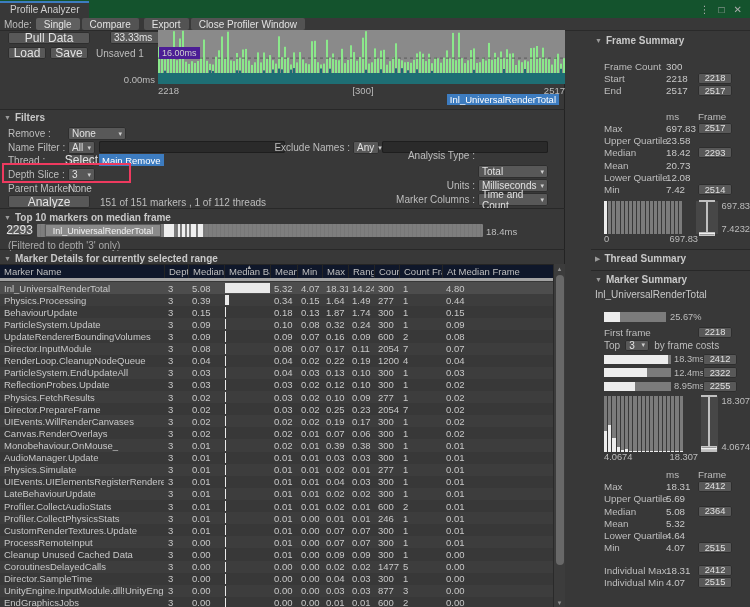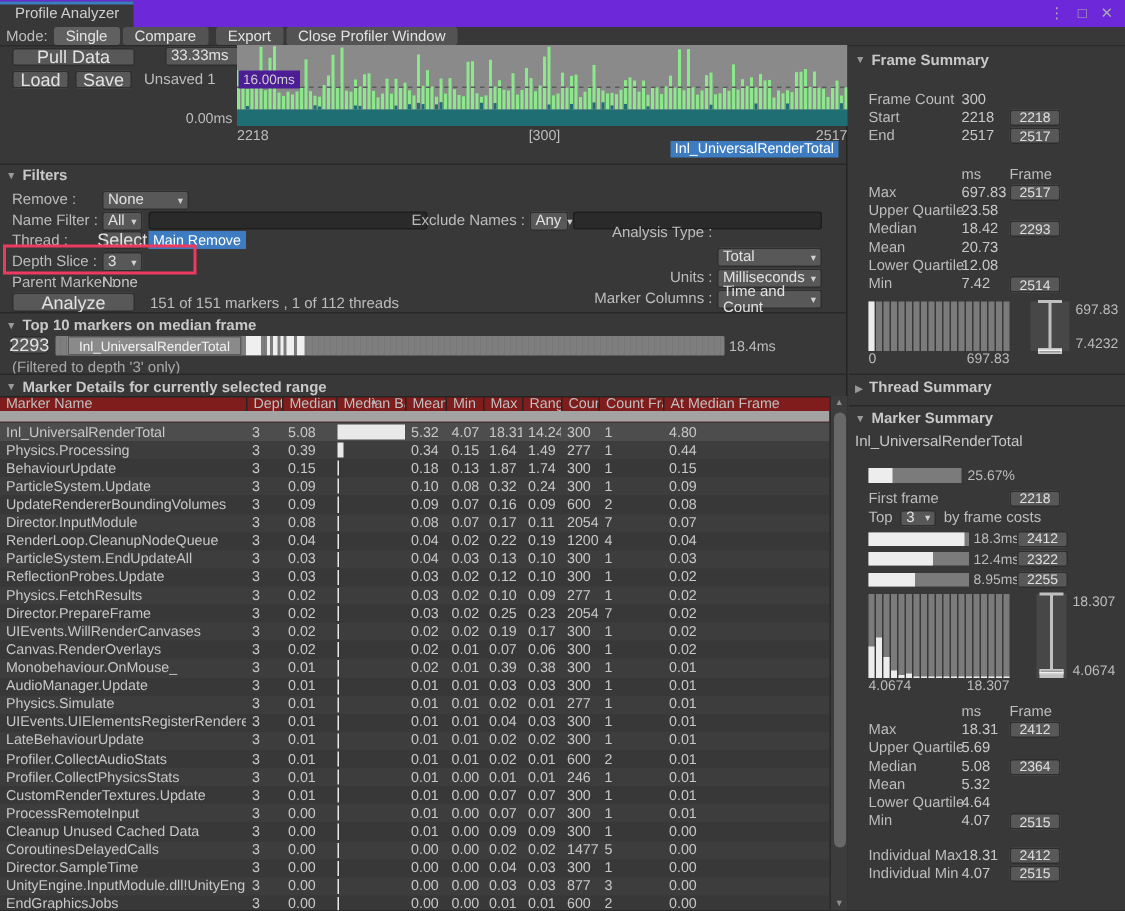--- a/index.html
+++ b/index.html
@@ -1,19 +1,19 @@
 <!DOCTYPE html>
 <html><head>
 <meta charset="utf-8">
 <style>
   html,body{margin:0;padding:0;background:#222;}
   *{box-sizing:border-box;font-family:"Liberation Sans",sans-serif;}
   .app{position:relative;width:750px;height:607px;background:#383838;overflow:hidden;color:#C8C8C8;font-size:10px;}
   
-  .tabbar{position:absolute;left:0;top:0;width:750px;height:18px;background:#6d28d9;display:flex;align-items:flex-end;}
+  .tabbar{position:absolute;left:0;top:0;width:750px;height:18px;background:#14532d;display:flex;align-items:flex-end;}
   .tab{position:relative;height:17px;background:#383838;padding:0 10px;display:flex;align-items:center;color:#CFCFCF;font-size:10px;}
   .tab::before{content:"";position:absolute;left:0;top:0;right:0;height:2px;background:#3D7CC0;}
   .winicons{margin-left:auto;display:flex;align-items:center;gap:9px;padding-right:8px;color:#ABABAB;font-size:10px;height:100%;}
   .winicons span{cursor:default;}
   
   .toolbar{position:absolute;left:0;top:18px;width:750px;height:13px;background:#383838;border-bottom:1px solid #2A2A2A;display:flex;align-items:center;gap:2px;padding-left:4px;}
   .toolbar .lbl{color:#BDBDBD;margin-right:2px;}
   .tbtn{height:12px;background:#535353;color:#E2E2E2;display:flex;align-items:center;padding:0 8px;border-radius:2px;font-size:10px;}
   .tbtn.active{background:#606060;}
   
@@ -32,36 +32,36 @@
   .tooltip{position:absolute;background:#4c1d95;color:#CFCFCF;font-size:9px;padding:1px 3px;}
   .filters{position:absolute;left:0;top:78px;width:565px;height:99px;border-top:1px solid #282828;}
   .flabel{color:#BDBDBD;}
   .redbox{position:absolute;border:2px solid #EE3A5F;pointer-events:none;z-index:6;}
   .top10{position:absolute;left:0;top:177px;width:565px;height:41px;border-top:1px solid #282828;}
   .t10bar{position:absolute;height:13px;background:repeating-linear-gradient(90deg,#7E7E7E 0 3px,#777 3px 4px);border-radius:1px;overflow:hidden;}
   .t10seg{position:absolute;top:0;height:100%;}
   .details{position:absolute;left:0;top:218px;width:565px;height:358px;border-top:1px solid #282828;}
   
   .tgrid{display:grid;grid-template-columns:164px 24px 36px 46px 27px 25px 26px 26px 25px 43px 1fr;width:553px;}
-  .thead{height:17px;background:#7f1d1d;border-top:1px solid #242424;border-bottom:7px solid #a3a3a3;}
+  .thead{height:17px;background:#0f172a;border-top:1px solid #242424;border-bottom:3px solid #a3a3a3;}
   .thcell{display:flex;align-items:center;padding-left:4px;color:#BFBFBF;font-size:9.5px;border-left:1px solid #242424;position:relative;white-space:nowrap;overflow:hidden;}
   .thcell:first-child{border-left:none;}
   .sortmark{position:absolute;top:-2px;left:50%;font-size:7px;color:#AFAFAF;}
   .trow{height:12.11px;}
   .trow>div{display:flex;align-items:center;padding-left:4px;font-size:9.5px;color:#C8C8C8;white-space:nowrap;overflow:hidden;}
   .trow.alt{background:#3D3D3D;}
   .trow.sel{background:#4D4D4D;}
   .mbarcell{position:relative;padding:0 !important;}
   .mbarfill{position:absolute;left:1px;top:1px;bottom:1px;background:#E9E9E9;}
   .vscroll{position:absolute;left:553px;top:14px;width:12px;height:344px;background:#3C3C3C;border-left:1px solid #2A2A2A;}
   .varrow{position:absolute;left:0;width:100%;height:10px;display:flex;align-items:center;justify-content:center;font-size:6px;color:#909090;}
   .vthumb{position:absolute;left:2px;width:8px;background:#686868;border-radius:4px;}
   
   .panel{position:absolute;left:566px;top:31px;width:184px;height:576px;background:#383838;overflow:hidden;}
-  .psec{border-top:1px solid #282828;padding-top:3px;}
+  .psec{border-top:1px solid #282828;padding-top:3px;margin-left:25px;}
   .psec-head{display:flex;align-items:center;padding-left:4px;height:12px;}
   .kv{display:grid;grid-template-columns:62px 32px 40px;padding-left:13px;height:12.3px;align-items:center;font-size:9.8px;}
   .kv .klabel{color:#BDBDBD;white-space:nowrap;}
   .kv .kval{color:#C8C8C8;}
   .hist{display:flex;gap:1px;align-items:stretch;}
   .bucket{flex:1;background:#7B7B7B;position:relative;}
   .bfill{position:absolute;left:0;right:0;bottom:0;background:#EDEDED;}
   .whisker{position:relative;background:#474747;}
   .wline{position:absolute;left:50%;width:2px;margin-left:-1px;background:#C0C0C0;}
   .wcap{position:absolute;left:50%;width:16px;margin-left:-8px;height:2px;background:#C0C0C0;}

